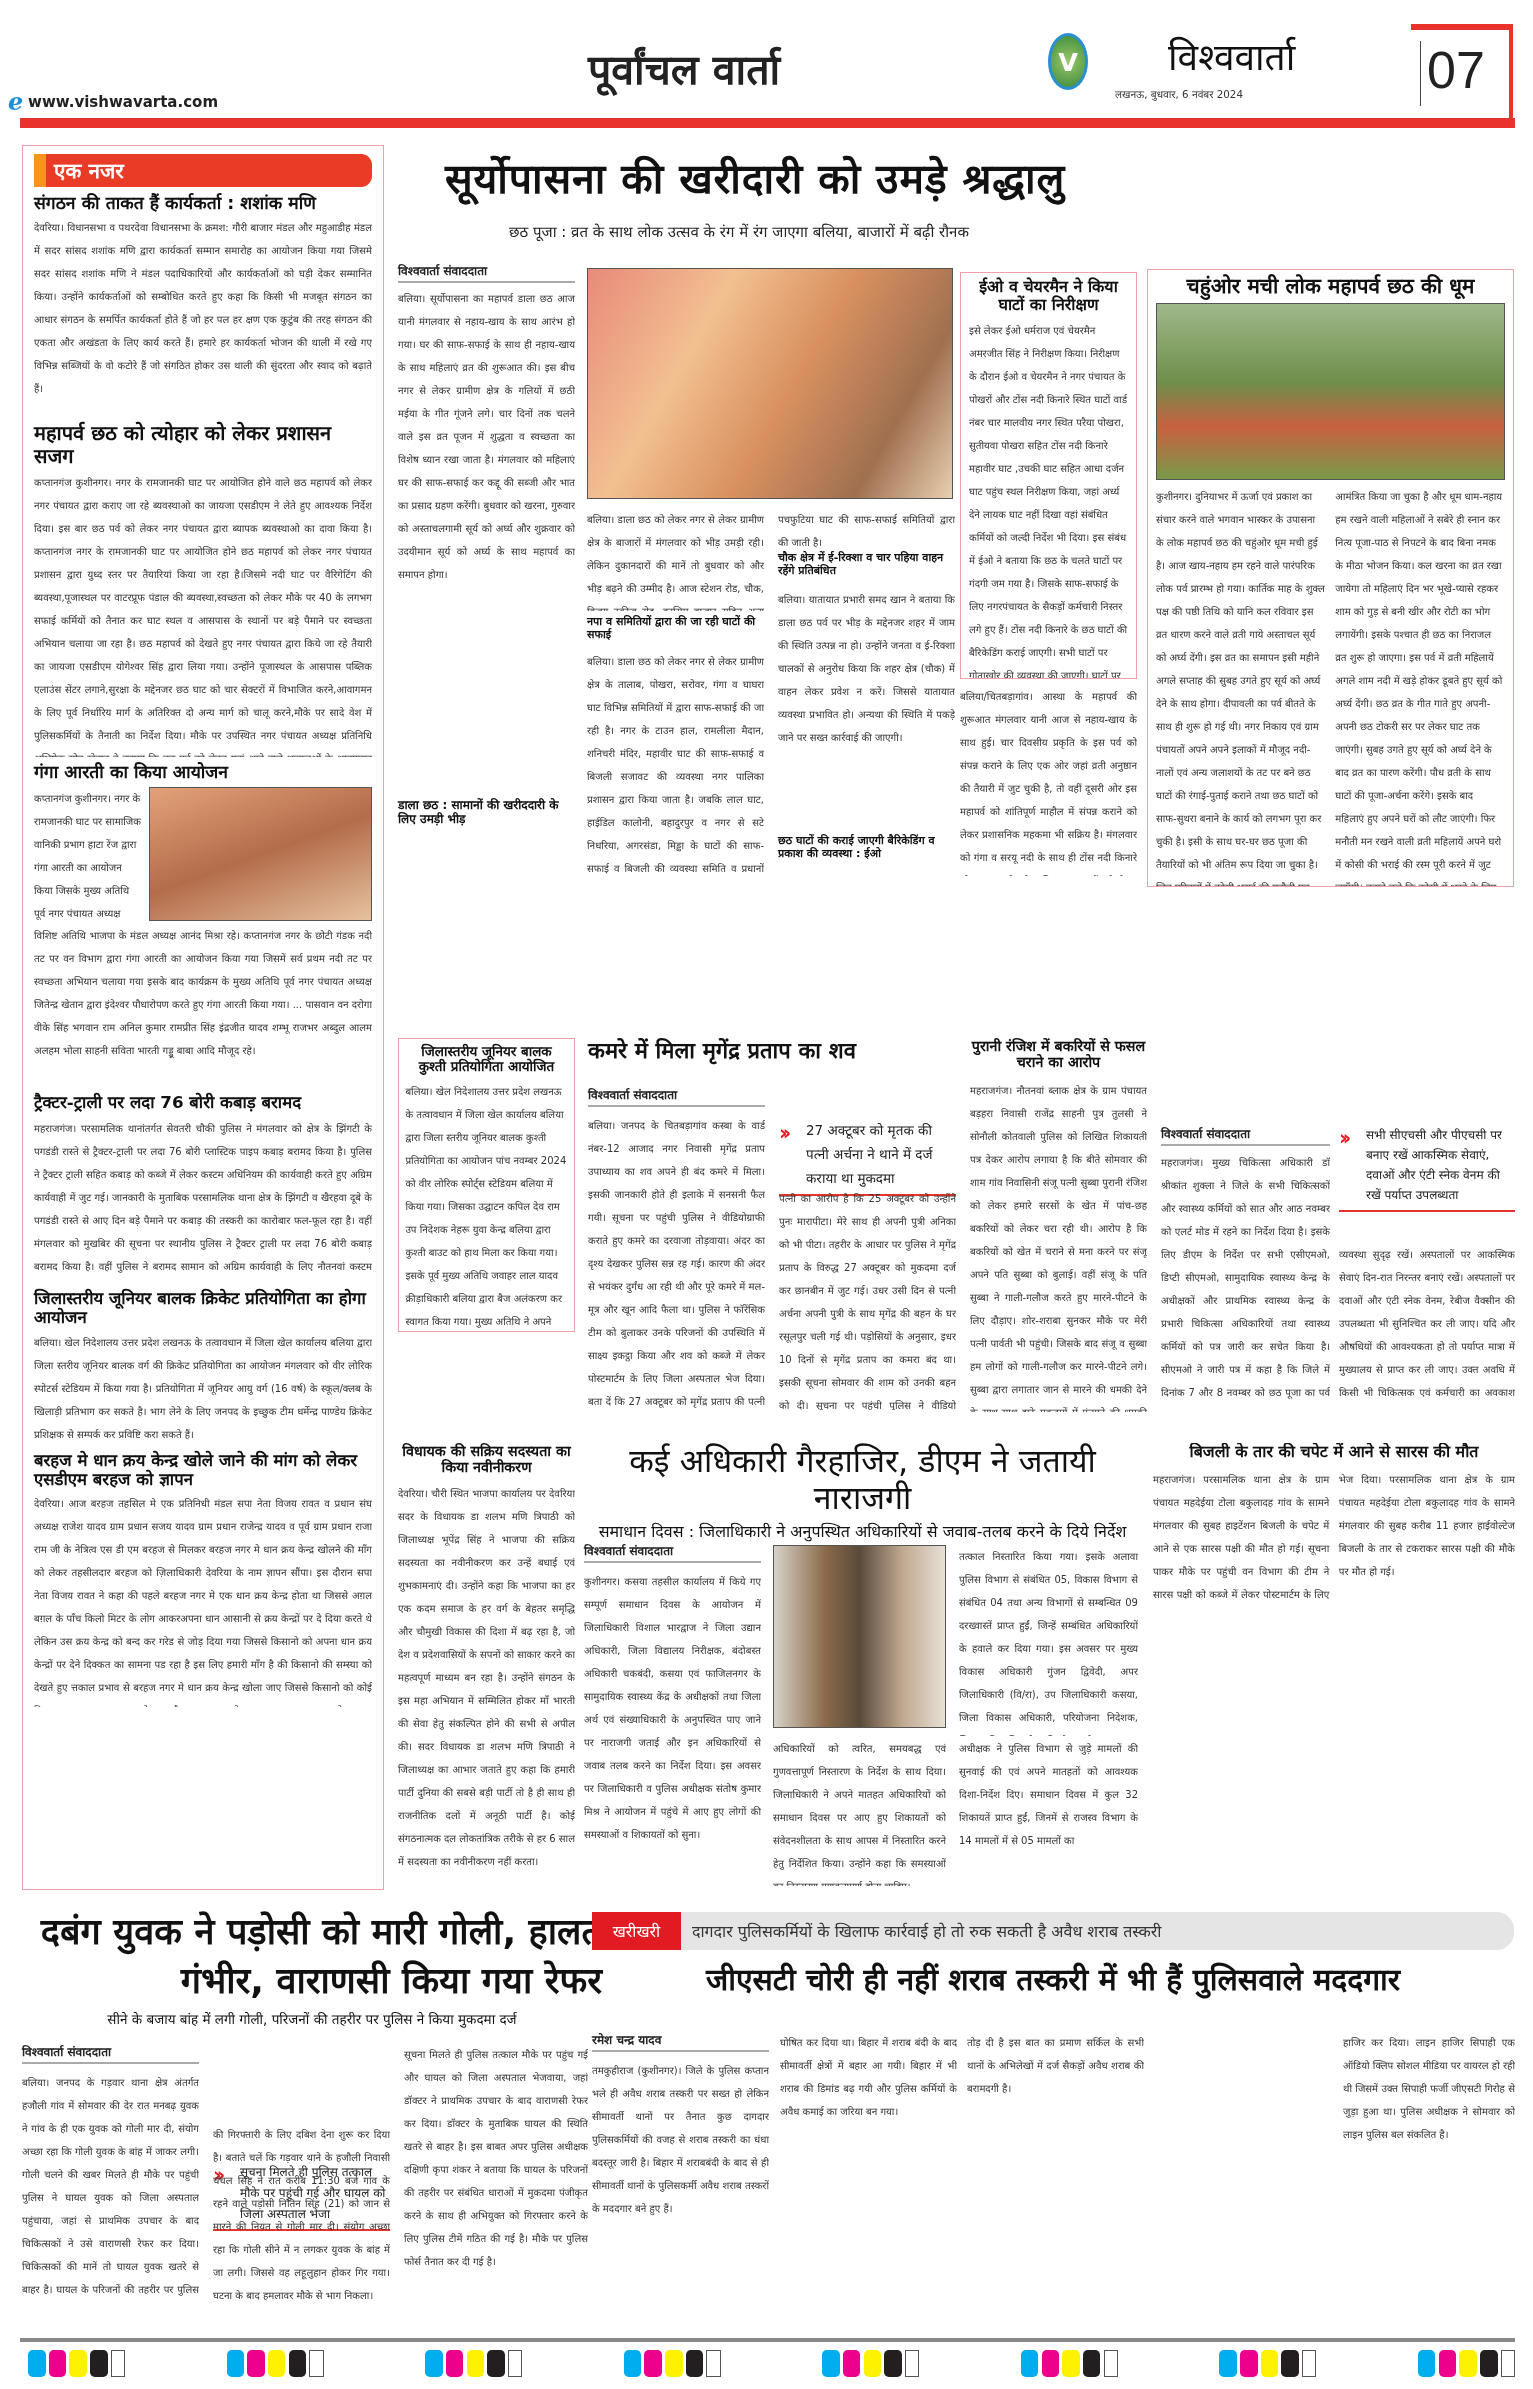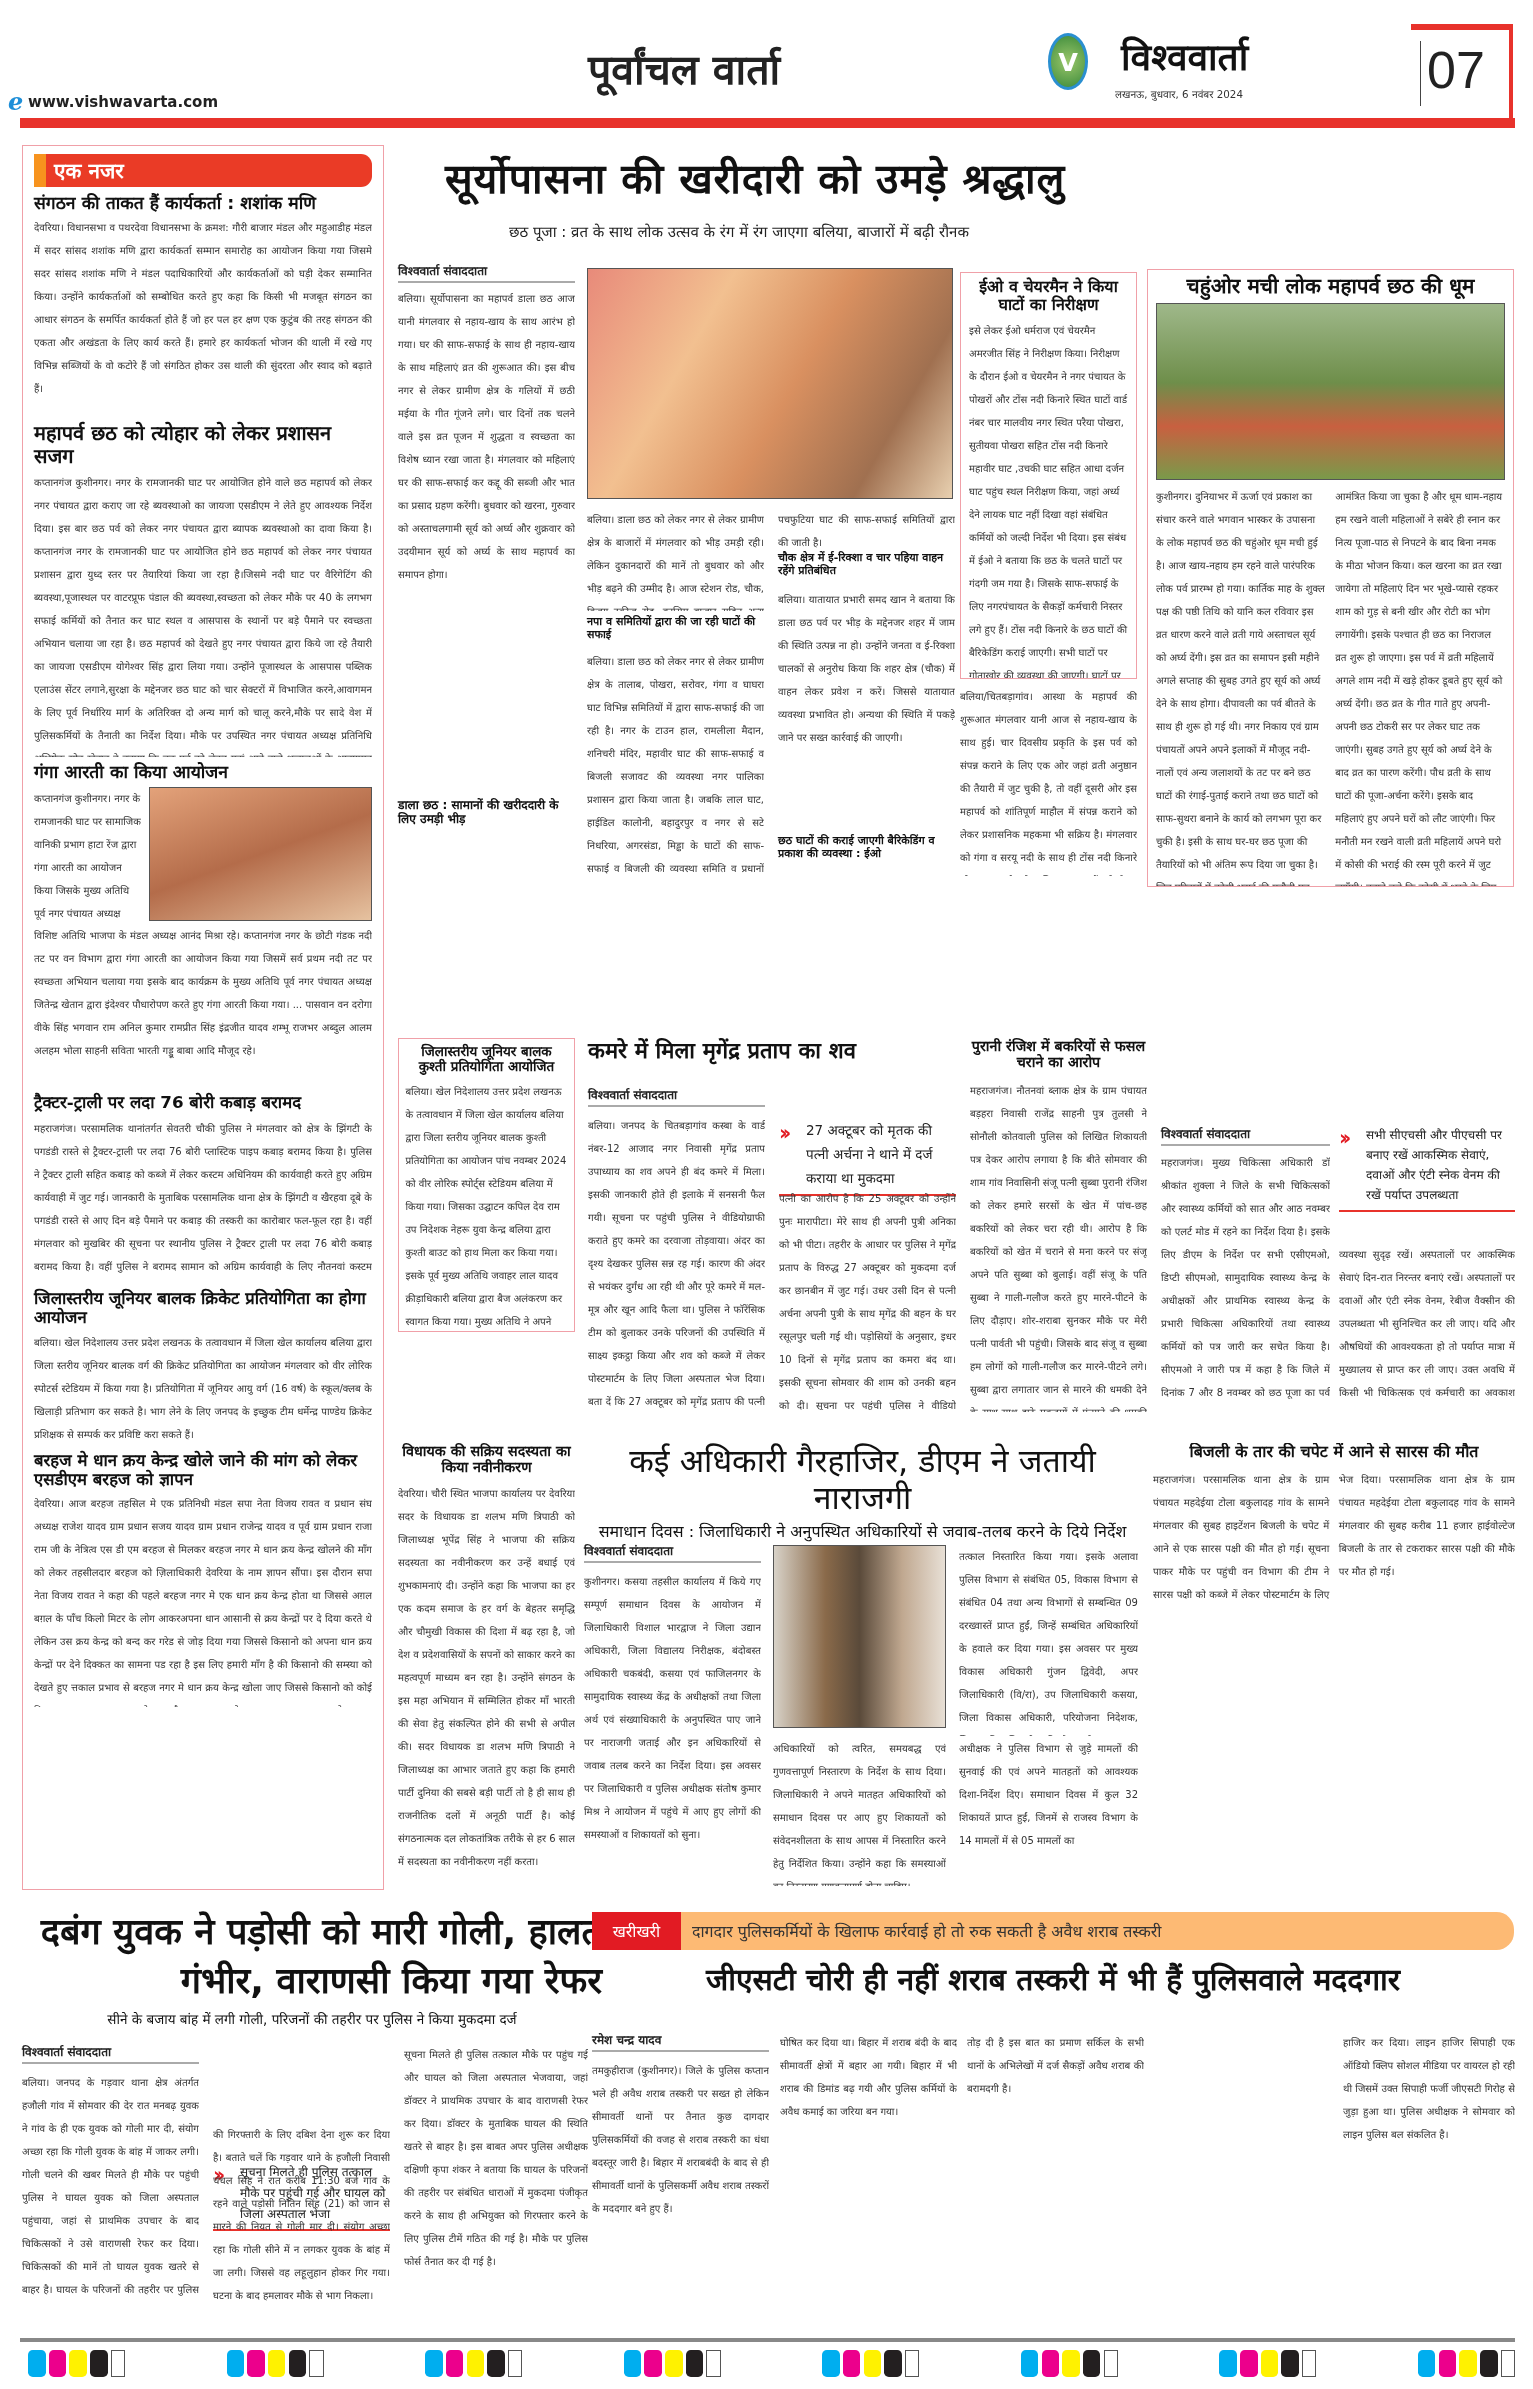--- a/index.html
+++ b/index.html
@@ -18,21 +18,21 @@
 </head>
 <body>
 
 <div class="abs" style="left:0;top:0;width:1533px;height:131px">
   <div class="abs" style="left:8px;top:87px;display:flex;align-items:center;gap:4.8px">
     <span style="font-size:24px;color:#1f8fd8;font-weight:bold;font-style:italic;font-family:'DejaVu Serif',serif">e</span>
     <span style="font-size:15px;font-weight:bold;color:#222">www.vishwavarta.com</span>
   </div>
   <div class="abs" style="left:588px;top:40px;font-size:41px;font-weight:bold;color:#222">पूर्वांचल वार्ता</div>
   <div class="abs" style="left:1048px;top:33px;width:40px;height:57px;border-radius:50%;border:3.2px solid #2a8fd0;background:radial-gradient(circle,#9ac66a,#3a8a3a);display:flex;align-items:center;justify-content:center;font-weight:bold;font-size:25.4px;color:#fff">V</div>
-  <div class="abs" style="left:1121px;top:30px;font-size:37px;font-weight:bold;color:#111">विश्ववार्ता</div>
+  <div class="abs" style="left:1168px;top:30px;font-size:37px;font-weight:normal;color:#111">विश्ववार्ता</div>
   <div class="abs" style="left:1115px;top:87px;font-size:10.3px;color:#333">लखनऊ,   बुधवार, 6 नवंबर 2024</div>
   <div class="abs" style="left:1420px;top:41px;width:0.8px;height:65px;background:#444"></div>
   <div class="abs" style="left:1427px;top:40px;font-size:52px;color:#222;font-family:'Liberation Sans',sans-serif">07</div>
   <div class="abs" style="left:1411px;top:24px;width:102px;height:103px;border-top:6.4px solid #e8322b;border-right:4.8px solid #e8322b"></div>
   <div class="abs" style="left:20px;top:118px;width:1495px;height:9.5px;background:#e8322b"></div>
 </div>
 
 <div class="abs boxed" style="left:22px;top:145px;width:362px;height:1745px;padding:8px 11px;overflow:hidden">
   <div style="background:#ea3b26;border-left:12.7px solid #f7931e;border-radius:0 11px 11px 0;padding:2.4px 8px;margin-bottom:6.4px">
     <span style="color:#fff;font-size:20.7px;font-weight:bold">एक नजर</span>
@@ -146,21 +146,21 @@
   <div class="abs quote" style="left:191px;top:135px;width:177px;border-bottom:2.4px solid #e8322b;padding-bottom:4.8px;font-size:12px;line-height:20.7px">
     <span class="chev">››</span>
     <span>सूचना मिलते ही पुलिस तत्काल मौके पर पहुंची गई और घायल को जिला अस्पताल भेजा</span>
   </div>
   <div class="abs body-text" style="left:0;top:163px;width:177px;height:235px;overflow:hidden">बलिया। जनपद के गड़वार थाना क्षेत्र अंतर्गत हजौली गांव में सोमवार की देर रात मनबढ़ युवक ने गांव के ही एक युवक को गोली मार दी, संयोग अच्छा रहा कि गोली युवक के बांह में जाकर लगी। गोली चलने की खबर मिलते ही मौके पर पहुंची पुलिस ने घायल युवक को जिला अस्पताल पहुंचाया, जहां से प्राथमिक उपचार के बाद चिकित्सकों ने उसे वाराणसी रेफर कर दिया। चिकित्सकों की मानें तो घायल युवक खतरे से बाहर है। घायल के परिजनों की तहरीर पर पुलिस ने मुकदमा दर्ज कर आरोपी</div>
   <div class="abs body-text" style="left:191px;top:215px;width:177px;height:183px;overflow:hidden">की गिरफ्तारी के लिए दबिश देना शुरू कर दिया है। बताते चलें कि गड़वार थाने के हजौली निवासी चंचल सिंह ने रात करीब 11:30 बजे गांव के रहने वाले पड़ोसी नितिन सिंह (21) को जान से मारने की नियत से गोली मार दी। संयोग अच्छा रहा कि गोली सीने में न लगकर युवक के बांह में जा लगी। जिससे वह लहूलुहान होकर गिर गया। घटना के बाद हमलावर मौके से भाग निकला।</div>
   <div class="abs body-text" style="left:382px;top:135px;width:184px;height:262px;overflow:hidden">सूचना मिलते ही पुलिस तत्काल मौके पर पहुंच गई और घायल को जिला अस्पताल भेजवाया, जहां डॉक्टर ने प्राथमिक उपचार के बाद वाराणसी रेफर कर दिया। डॉक्टर के मुताबिक घायल की स्थिति खतरे से बाहर है। इस बाबत अपर पुलिस अधीक्षक दक्षिणी कृपा शंकर ने बताया कि घायल के परिजनों की तहरीर पर संबंधित धाराओं में मुकदमा पंजीकृत करने के साथ ही अभियुक्त को गिरफ्तार करने के लिए पुलिस टीमें गठित की गई है। मौके पर पुलिस फोर्स तैनात कर दी गई है।</div>
 </div>
 
 <div class="abs" style="left:592px;top:1912px;width:922px;height:394px">
-  <div style="display:flex;align-items:center;background:#fdba74;border-radius:0 17.5px 17.5px 0;height:38px">
+  <div style="display:flex;align-items:center;background:#e5e5e5;border-radius:0 17.5px 17.5px 0;height:38px">
     <span style="background:#e21b23;color:#fff;font-size:16px;padding:8px 20.7px;height:38px;display:flex;align-items:center">खरीखरी</span>
     <span style="font-size:16px;color:#333;margin-left:11px">दागदार पुलिसकर्मियों के खिलाफ कार्रवाई हो तो रुक सकती है अवैध शराब तस्करी</span>
   </div>
   <div class="hd" style="font-size:30px;font-weight:900;margin-top:12.7px;text-align:center">जीएसटी चोरी ही नहीं शराब तस्करी में भी हैं पुलिसवाले मददगार</div>
   <div class="abs byline" style="left:0;top:119px;width:177px">रमेश चन्द्र यादव</div>
   <div class="abs body-text" style="left:0;top:147px;width:177px;height:246px;overflow:hidden">तमकुहीराज (कुशीनगर)। जिले के पुलिस कप्तान भले ही अवैध शराब तस्करी पर सख्त हो लेकिन सीमावर्ती थानों पर तैनात कुछ दागदार पुलिसकर्मियों की वजह से शराब तस्करी का धंधा बदस्तूर जारी है। बिहार में शराबबंदी के बाद से ही सीमावर्ती थानों के पुलिसकर्मी अवैध शराब तस्करों के मददगार बने हुए हैं।</div>
   <div class="abs body-text" style="left:188px;top:119px;width:177px;height:274px;overflow:hidden">घोषित कर दिया था। बिहार में शराब बंदी के बाद सीमावर्ती क्षेत्रों में बहार आ गयी। बिहार में भी शराब की डिमांड बढ़ गयी और पुलिस कर्मियों के अवैध कमाई का जरिया बन गया।</div>
   <div class="abs body-text" style="left:375px;top:119px;width:177px;height:274px;overflow:hidden">तोड़ दी है इस बात का प्रमाण सर्किल के सभी थानों के अभिलेखों में दर्ज सैकड़ों अवैध शराब की बरामदगी है।</div>
   <div class="abs body-text" style="left:751px;top:119px;width:172px;height:274px;overflow:hidden">हाजिर कर दिया। लाइन हाजिर सिपाही एक ऑडियो क्लिप सोशल मीडिया पर वायरल हो रही थी जिसमें उक्त सिपाही फर्जी जीएसटी गिरोह से जुड़ा हुआ था। पुलिस अधीक्षक ने सोमवार को लाइन पुलिस बल संकलित है।</div>
 </div>

